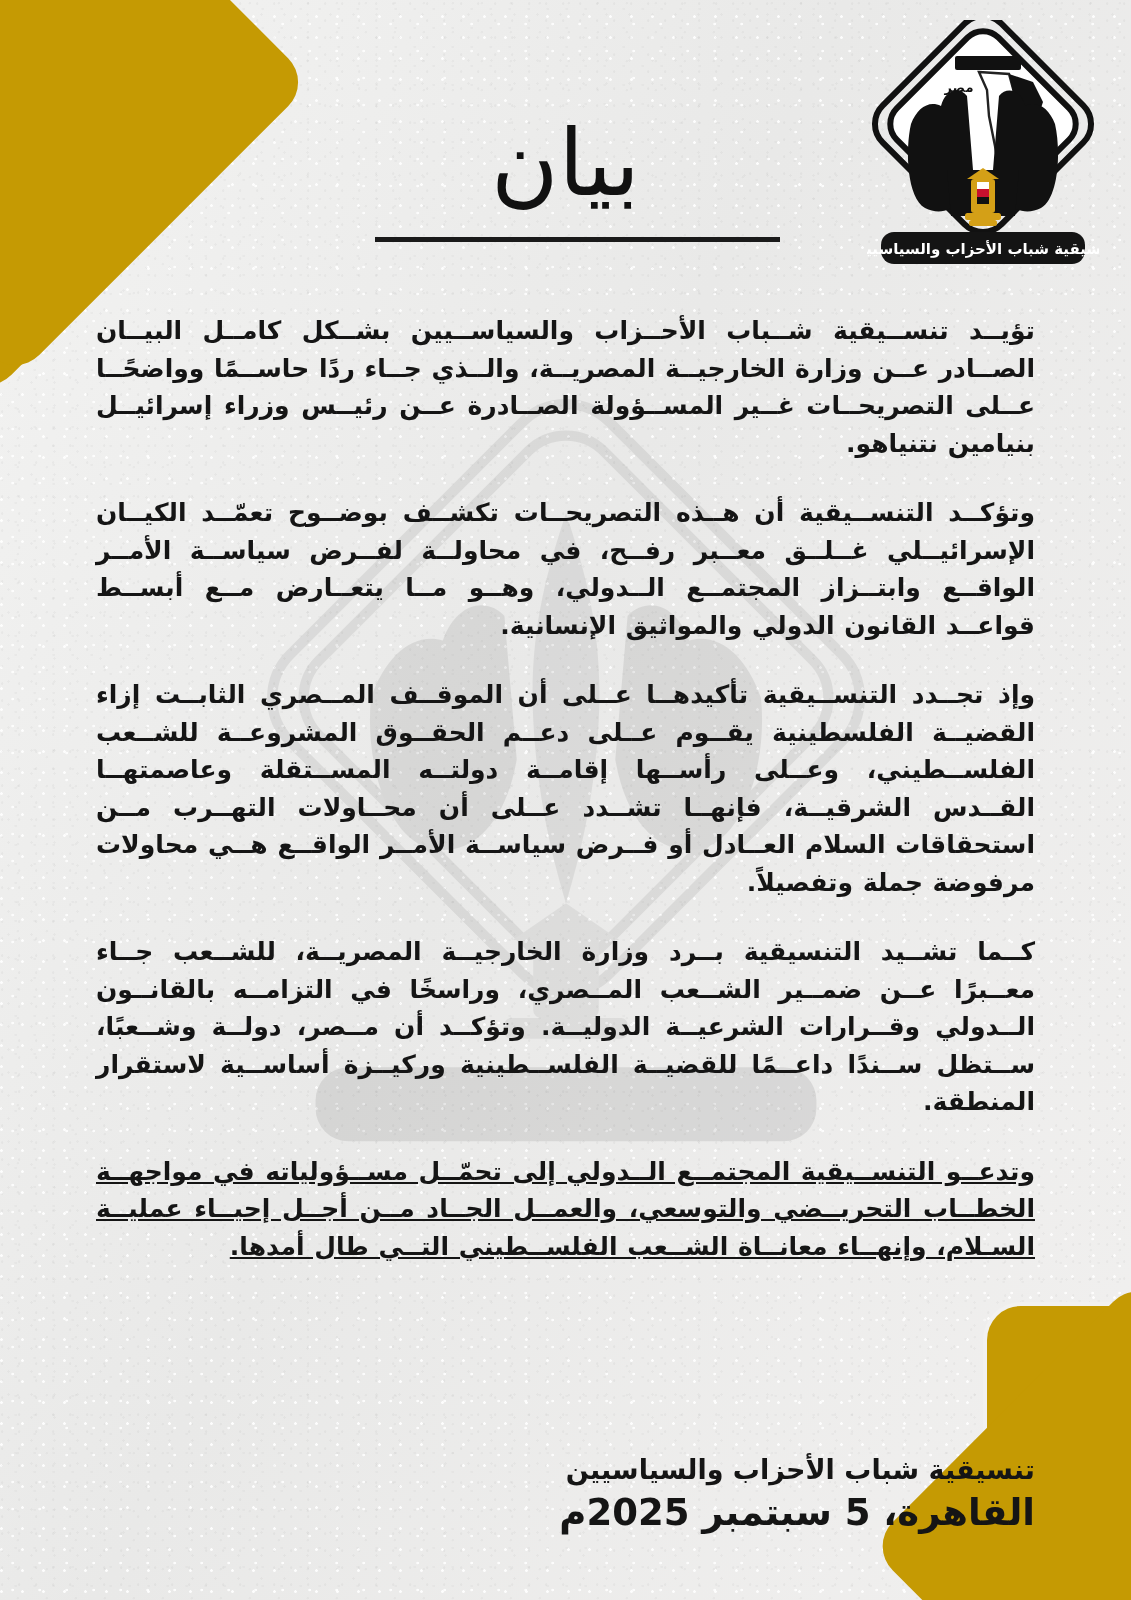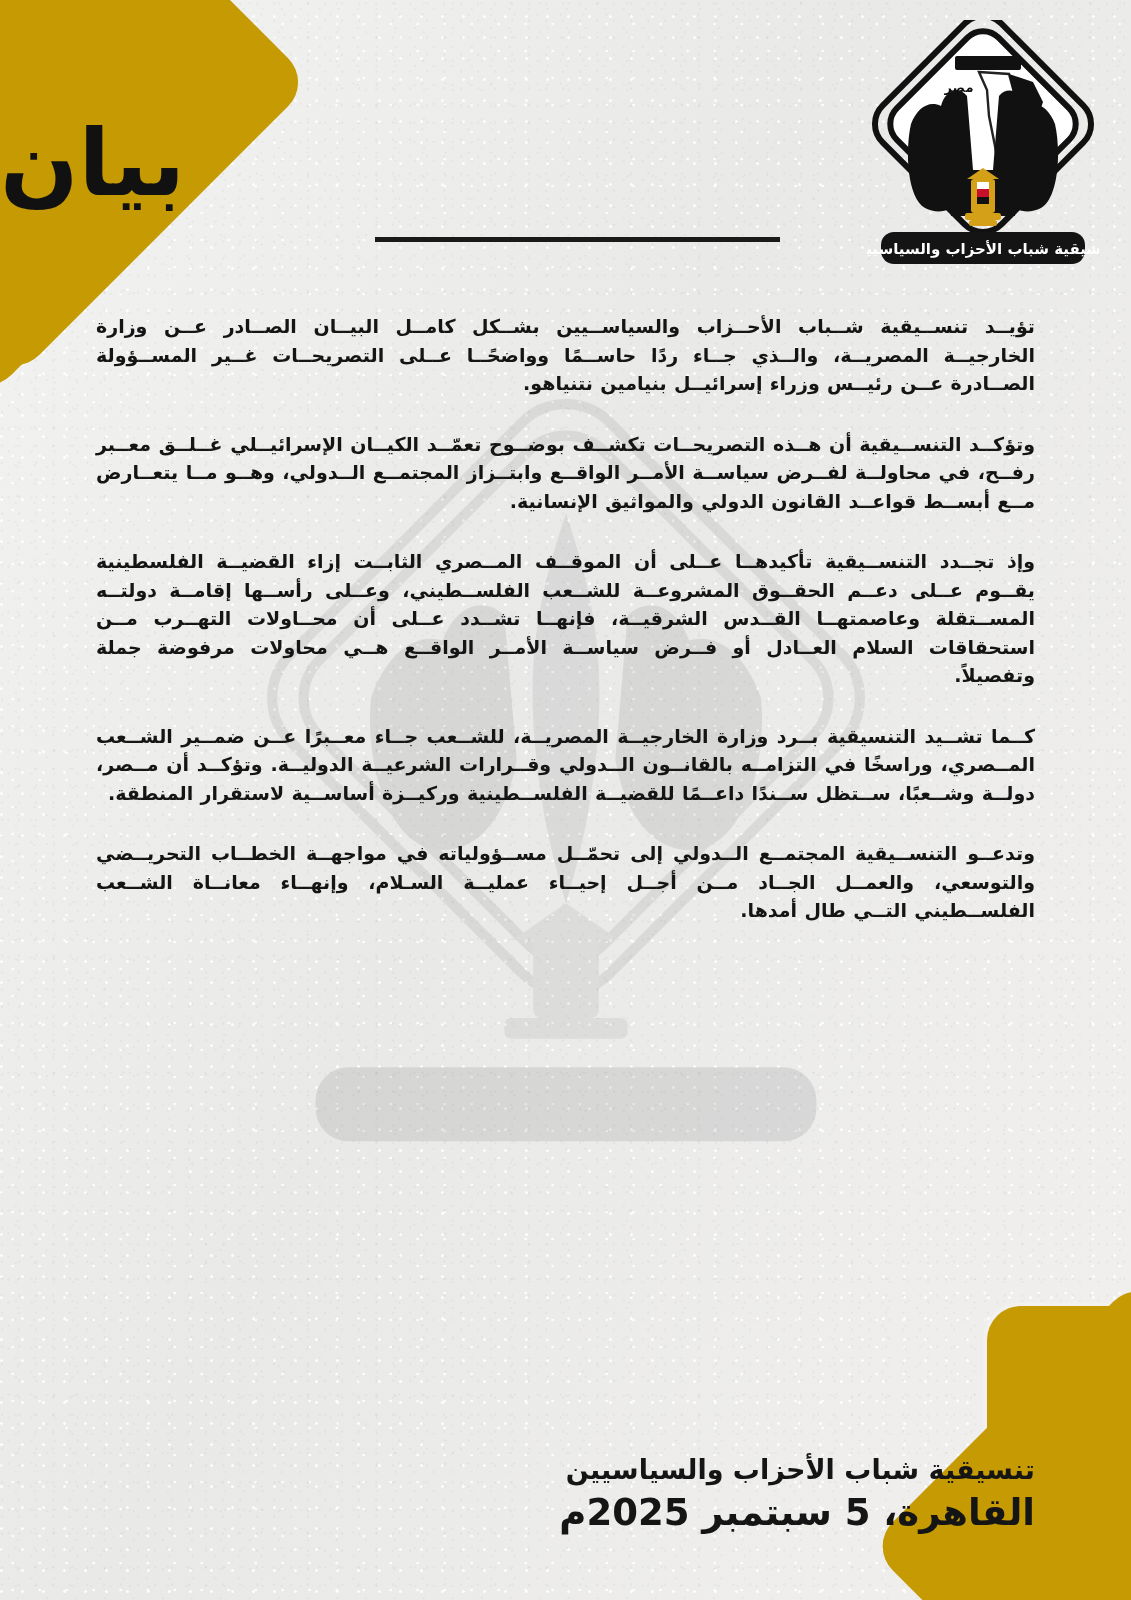--- a/index.html
+++ b/index.html
@@ -94,24 +94,24 @@
     position:absolute;
     left:0; right:0; top:0;
     height:290px;
     z-index:5;
   }
 
   .doc-title {
     position:absolute;
     left:0; right:0;
     top:118px;
-    text-align:left;
+    text-align:center;
     font-size:92px;
     line-height:1;
-    font-weight:bold;
+    font-weight:normal;
     color:#111;
     letter-spacing:0;
   }
 
   .title-rule {
     position:absolute;
     left:375px;
     width:405px;
     top:237px;
     height:5px;
@@ -133,29 +133,29 @@
     position:absolute;
     right:96px;
     left:96px;
     top:312px;
     z-index:5;
     text-align:justify;
     text-align-last:right;
   }
 
   .para {
-    font-size:19px;
+    font-size:25px;
     line-height:1.50;
     font-weight:bold;
     color:#151515;
     margin-bottom:32px;
     text-align:justify;
     word-spacing:0.04em;
   }
-  .para:last-child { margin-bottom:4px; }
+  .para:last-child { margin-bottom:4px;text-decoration:underline; }
 
   
   .signature {
     position:absolute;
     right:96px;
     top:1452px;
     z-index:5;
     text-align:right;
     font-weight:bold;
     color:#151515;

